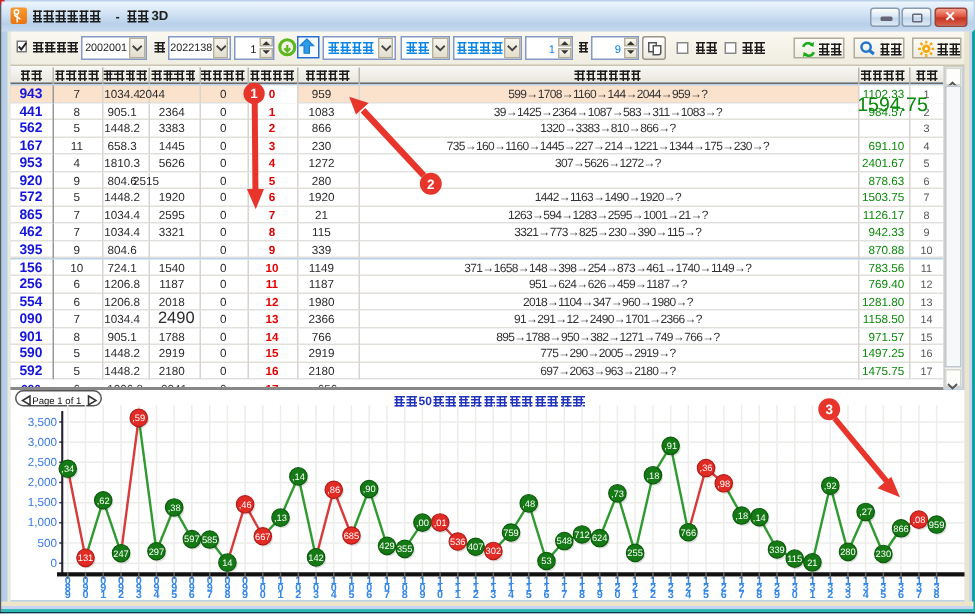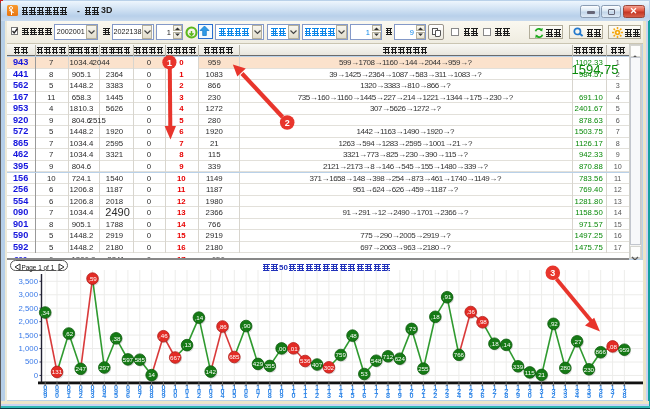--- a/index.html
+++ b/index.html
@@ -402,21 +402,20 @@
 <div class="abs" style="left:239.0px;top:160.95px;width:1px;height:11.55px;background:#d8d5ce"></div>
 <div class="abs" style="left:571.5px;top:160.95px;width:1px;height:11.55px;background:#d8d5ce"></div>
 <div class="abs" style="left:606.3px;top:160.95px;width:1px;height:11.55px;background:#d8d5ce"></div>
 <div style="position:absolute;font-size:7.8px;line-height:11.55px;height:11.55px;left:6.5px;top:160.95px;width:28.299999999999997px;text-align:center;font-weight:bold;color:#1515dd;font-size:9.2px">395</div>
 <div style="position:absolute;font-size:7.8px;line-height:11.55px;height:11.55px;left:34.8px;top:160.95px;width:32.900000000000006px;text-align:center;color:#2b2b2b">9</div>
 <div style="position:absolute;font-size:7.8px;line-height:11.55px;height:11.55px;left:67.7px;top:160.95px;width:27.5px;text-align:center;color:#2b2b2b">804.6</div>
 <div style="position:absolute;font-size:7.8px;line-height:11.55px;height:11.55px;left:99.2px;top:175px;width:30.60000000000001px;text-align:center;color:#2b2b2b">2173</div>
 <div style="position:absolute;font-size:7.8px;line-height:11.55px;height:11.55px;left:132.8px;top:160.95px;width:32.19999999999999px;text-align:center;color:#2b2b2b">0</div>
 <div style="position:absolute;font-size:7.8px;line-height:11.55px;height:11.55px;left:165.0px;top:160.95px;width:32.599999999999994px;text-align:center;font-weight:bold;color:#e80000">9</div>
 <div style="position:absolute;font-size:7.8px;line-height:11.55px;height:11.55px;left:197.6px;top:160.95px;width:33.400000000000006px;text-align:center;color:#2b2b2b">339</div>
-<div style="position:absolute;font-size:7.8px;line-height:11.55px;height:11.55px;left:239.0px;top:160.95px;width:332.5px;text-align:center;color:#333;font-size:8px;letter-spacing:-0.45px">2121→2173→8→146→545→155→1480→339→?</div>
 <div style="position:absolute;font-size:7.8px;line-height:11.55px;height:11.55px;left:571.5px;top:160.95px;width:31.299999999999955px;text-align:right;color:#0a8a0a">870.88</div>
 <div style="position:absolute;font-size:7.8px;line-height:11.55px;height:11.55px;left:606.3px;top:160.95px;width:22.700000000000045px;text-align:center;color:#555;font-size:7.2px">10</div>
 <div class="abs" style="left:6.5px;top:172.50px;width:622.5px;height:11.55px;background:#fff;border-bottom:1px solid #e2e0da"></div>
 <div class="abs" style="left:34.8px;top:172.50px;width:1px;height:11.55px;background:#999"></div>
 <div class="abs" style="left:67.7px;top:172.50px;width:1px;height:11.55px;background:#d8d5ce"></div>
 <div class="abs" style="left:99.2px;top:172.50px;width:1px;height:11.55px;background:#d8d5ce"></div>
 <div class="abs" style="left:132.8px;top:172.50px;width:1px;height:11.55px;background:#d8d5ce"></div>
 <div class="abs" style="left:165.0px;top:172.50px;width:1px;height:11.55px;background:#d8d5ce"></div>
 <div class="abs" style="left:197.6px;top:172.50px;width:1px;height:11.55px;background:#d8d5ce"></div>
 <div class="abs" style="left:239.0px;top:172.50px;width:1px;height:11.55px;background:#d8d5ce"></div>
@@ -462,20 +461,21 @@
 <div class="abs" style="left:239.0px;top:195.60px;width:1px;height:11.55px;background:#d8d5ce"></div>
 <div class="abs" style="left:571.5px;top:195.60px;width:1px;height:11.55px;background:#d8d5ce"></div>
 <div class="abs" style="left:606.3px;top:195.60px;width:1px;height:11.55px;background:#d8d5ce"></div>
 <div style="position:absolute;font-size:7.8px;line-height:11.55px;height:11.55px;left:6.5px;top:195.60px;width:28.299999999999997px;text-align:center;font-weight:bold;color:#1515dd;font-size:9.2px">554</div>
 <div style="position:absolute;font-size:7.8px;line-height:11.55px;height:11.55px;left:34.8px;top:195.60px;width:32.900000000000006px;text-align:center;color:#2b2b2b">6</div>
 <div style="position:absolute;font-size:7.8px;line-height:11.55px;height:11.55px;left:67.7px;top:195.60px;width:27.5px;text-align:center;color:#2b2b2b">1206.8</div>
 <div style="position:absolute;font-size:7.8px;line-height:11.55px;height:11.55px;left:99.2px;top:195.60px;width:30.60000000000001px;text-align:center;color:#2b2b2b">2018</div>
 <div style="position:absolute;font-size:7.8px;line-height:11.55px;height:11.55px;left:132.8px;top:195.60px;width:32.19999999999999px;text-align:center;color:#2b2b2b">0</div>
 <div style="position:absolute;font-size:7.8px;line-height:11.55px;height:11.55px;left:165.0px;top:195.60px;width:32.599999999999994px;text-align:center;font-weight:bold;color:#e80000">12</div>
 <div style="position:absolute;font-size:7.8px;line-height:11.55px;height:11.55px;left:197.6px;top:195.60px;width:33.400000000000006px;text-align:center;color:#2b2b2b">1980</div>
+<div style="position:absolute;font-size:7.8px;line-height:11.55px;height:11.55px;left:239.0px;top:195.60px;width:332.5px;text-align:center;color:#333;font-size:8px;letter-spacing:-0.45px">2018→1104→347→960→1980→?</div>
 <div style="position:absolute;font-size:7.8px;line-height:11.55px;height:11.55px;left:571.5px;top:195.60px;width:31.299999999999955px;text-align:right;color:#0a8a0a">1281.80</div>
 <div style="position:absolute;font-size:7.8px;line-height:11.55px;height:11.55px;left:606.3px;top:195.60px;width:22.700000000000045px;text-align:center;color:#555;font-size:7.2px">13</div>
 <div class="abs" style="left:6.5px;top:207.15px;width:622.5px;height:11.55px;background:#fff;border-bottom:1px solid #e2e0da"></div>
 <div class="abs" style="left:34.8px;top:207.15px;width:1px;height:11.55px;background:#999"></div>
 <div class="abs" style="left:67.7px;top:207.15px;width:1px;height:11.55px;background:#d8d5ce"></div>
 <div class="abs" style="left:99.2px;top:207.15px;width:1px;height:11.55px;background:#d8d5ce"></div>
 <div class="abs" style="left:132.8px;top:207.15px;width:1px;height:11.55px;background:#d8d5ce"></div>
 <div class="abs" style="left:165.0px;top:207.15px;width:1px;height:11.55px;background:#d8d5ce"></div>
 <div class="abs" style="left:197.6px;top:207.15px;width:1px;height:11.55px;background:#d8d5ce"></div>
 <div class="abs" style="left:239.0px;top:207.15px;width:1px;height:11.55px;background:#d8d5ce"></div>
@@ -501,20 +501,21 @@
 <div class="abs" style="left:239.0px;top:218.70px;width:1px;height:11.55px;background:#d8d5ce"></div>
 <div class="abs" style="left:571.5px;top:218.70px;width:1px;height:11.55px;background:#d8d5ce"></div>
 <div class="abs" style="left:606.3px;top:218.70px;width:1px;height:11.55px;background:#d8d5ce"></div>
 <div style="position:absolute;font-size:7.8px;line-height:11.55px;height:11.55px;left:6.5px;top:218.70px;width:28.299999999999997px;text-align:center;font-weight:bold;color:#1515dd;font-size:9.2px">901</div>
 <div style="position:absolute;font-size:7.8px;line-height:11.55px;height:11.55px;left:34.8px;top:218.70px;width:32.900000000000006px;text-align:center;color:#2b2b2b">8</div>
 <div style="position:absolute;font-size:7.8px;line-height:11.55px;height:11.55px;left:67.7px;top:218.70px;width:27.5px;text-align:center;color:#2b2b2b">905.1</div>
 <div style="position:absolute;font-size:7.8px;line-height:11.55px;height:11.55px;left:99.2px;top:218.70px;width:30.60000000000001px;text-align:center;color:#2b2b2b">1788</div>
 <div style="position:absolute;font-size:7.8px;line-height:11.55px;height:11.55px;left:132.8px;top:218.70px;width:32.19999999999999px;text-align:center;color:#2b2b2b">0</div>
 <div style="position:absolute;font-size:7.8px;line-height:11.55px;height:11.55px;left:165.0px;top:218.70px;width:32.599999999999994px;text-align:center;font-weight:bold;color:#e80000">14</div>
 <div style="position:absolute;font-size:7.8px;line-height:11.55px;height:11.55px;left:197.6px;top:218.70px;width:33.400000000000006px;text-align:center;color:#2b2b2b">766</div>
+<div style="position:absolute;font-size:7.8px;line-height:11.55px;height:11.55px;left:239.0px;top:218.70px;width:332.5px;text-align:center;color:#333;font-size:8px;letter-spacing:-0.45px">895→1788→950→382→1271→749→766→?</div>
 <div style="position:absolute;font-size:7.8px;line-height:11.55px;height:11.55px;left:571.5px;top:218.70px;width:31.299999999999955px;text-align:right;color:#0a8a0a">971.57</div>
 <div style="position:absolute;font-size:7.8px;line-height:11.55px;height:11.55px;left:606.3px;top:218.70px;width:22.700000000000045px;text-align:center;color:#555;font-size:7.2px">15</div>
 <div class="abs" style="left:6.5px;top:230.25px;width:622.5px;height:11.55px;background:#fff;border-bottom:1px solid #e2e0da"></div>
 <div class="abs" style="left:34.8px;top:230.25px;width:1px;height:11.55px;background:#999"></div>
 <div class="abs" style="left:67.7px;top:230.25px;width:1px;height:11.55px;background:#d8d5ce"></div>
 <div class="abs" style="left:99.2px;top:230.25px;width:1px;height:11.55px;background:#d8d5ce"></div>
 <div class="abs" style="left:132.8px;top:230.25px;width:1px;height:11.55px;background:#d8d5ce"></div>
 <div class="abs" style="left:165.0px;top:230.25px;width:1px;height:11.55px;background:#d8d5ce"></div>
 <div class="abs" style="left:197.6px;top:230.25px;width:1px;height:11.55px;background:#d8d5ce"></div>
 <div class="abs" style="left:239.0px;top:230.25px;width:1px;height:11.55px;background:#d8d5ce"></div>

